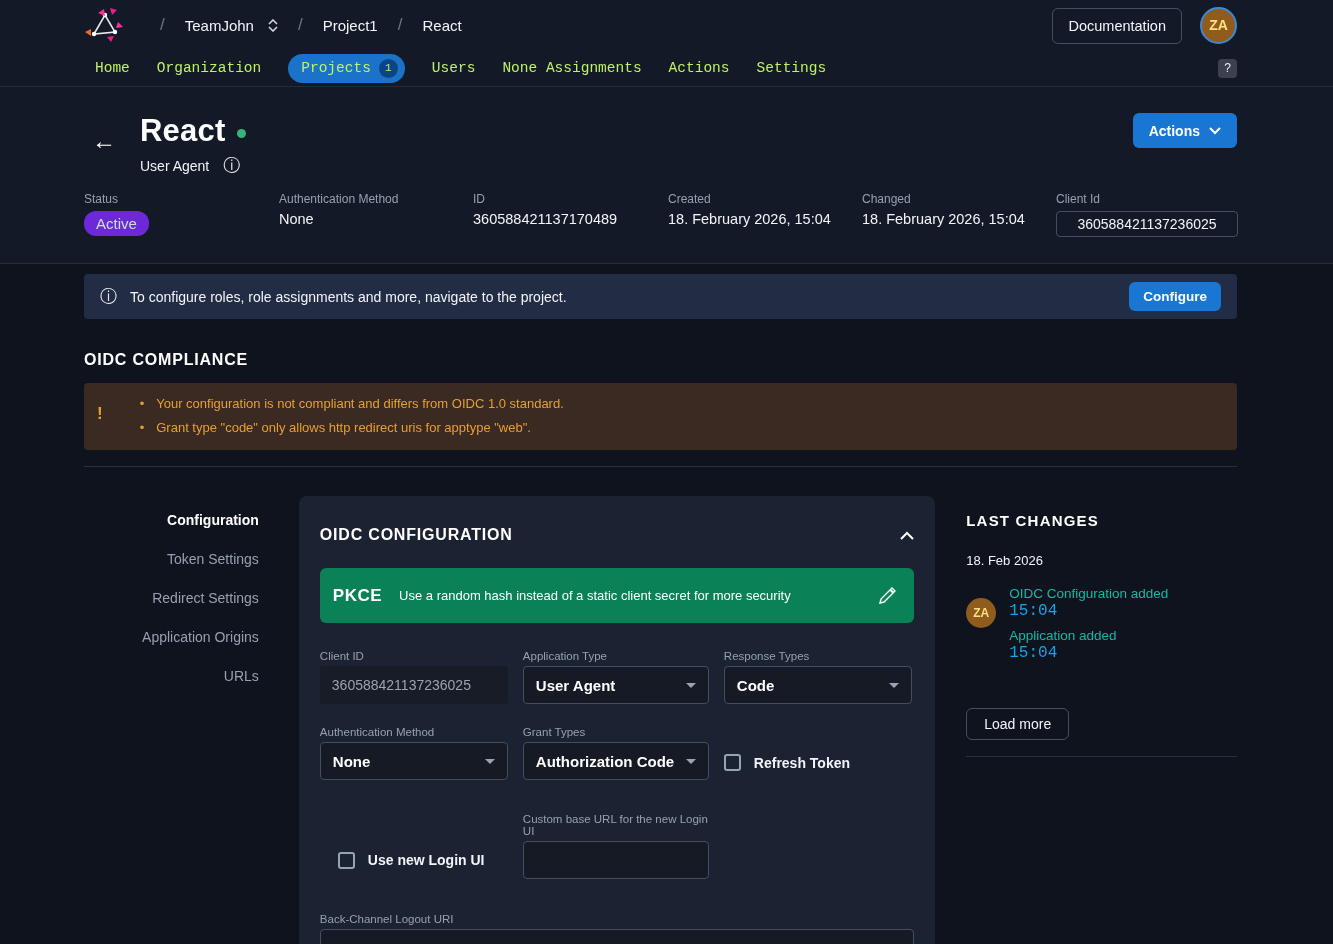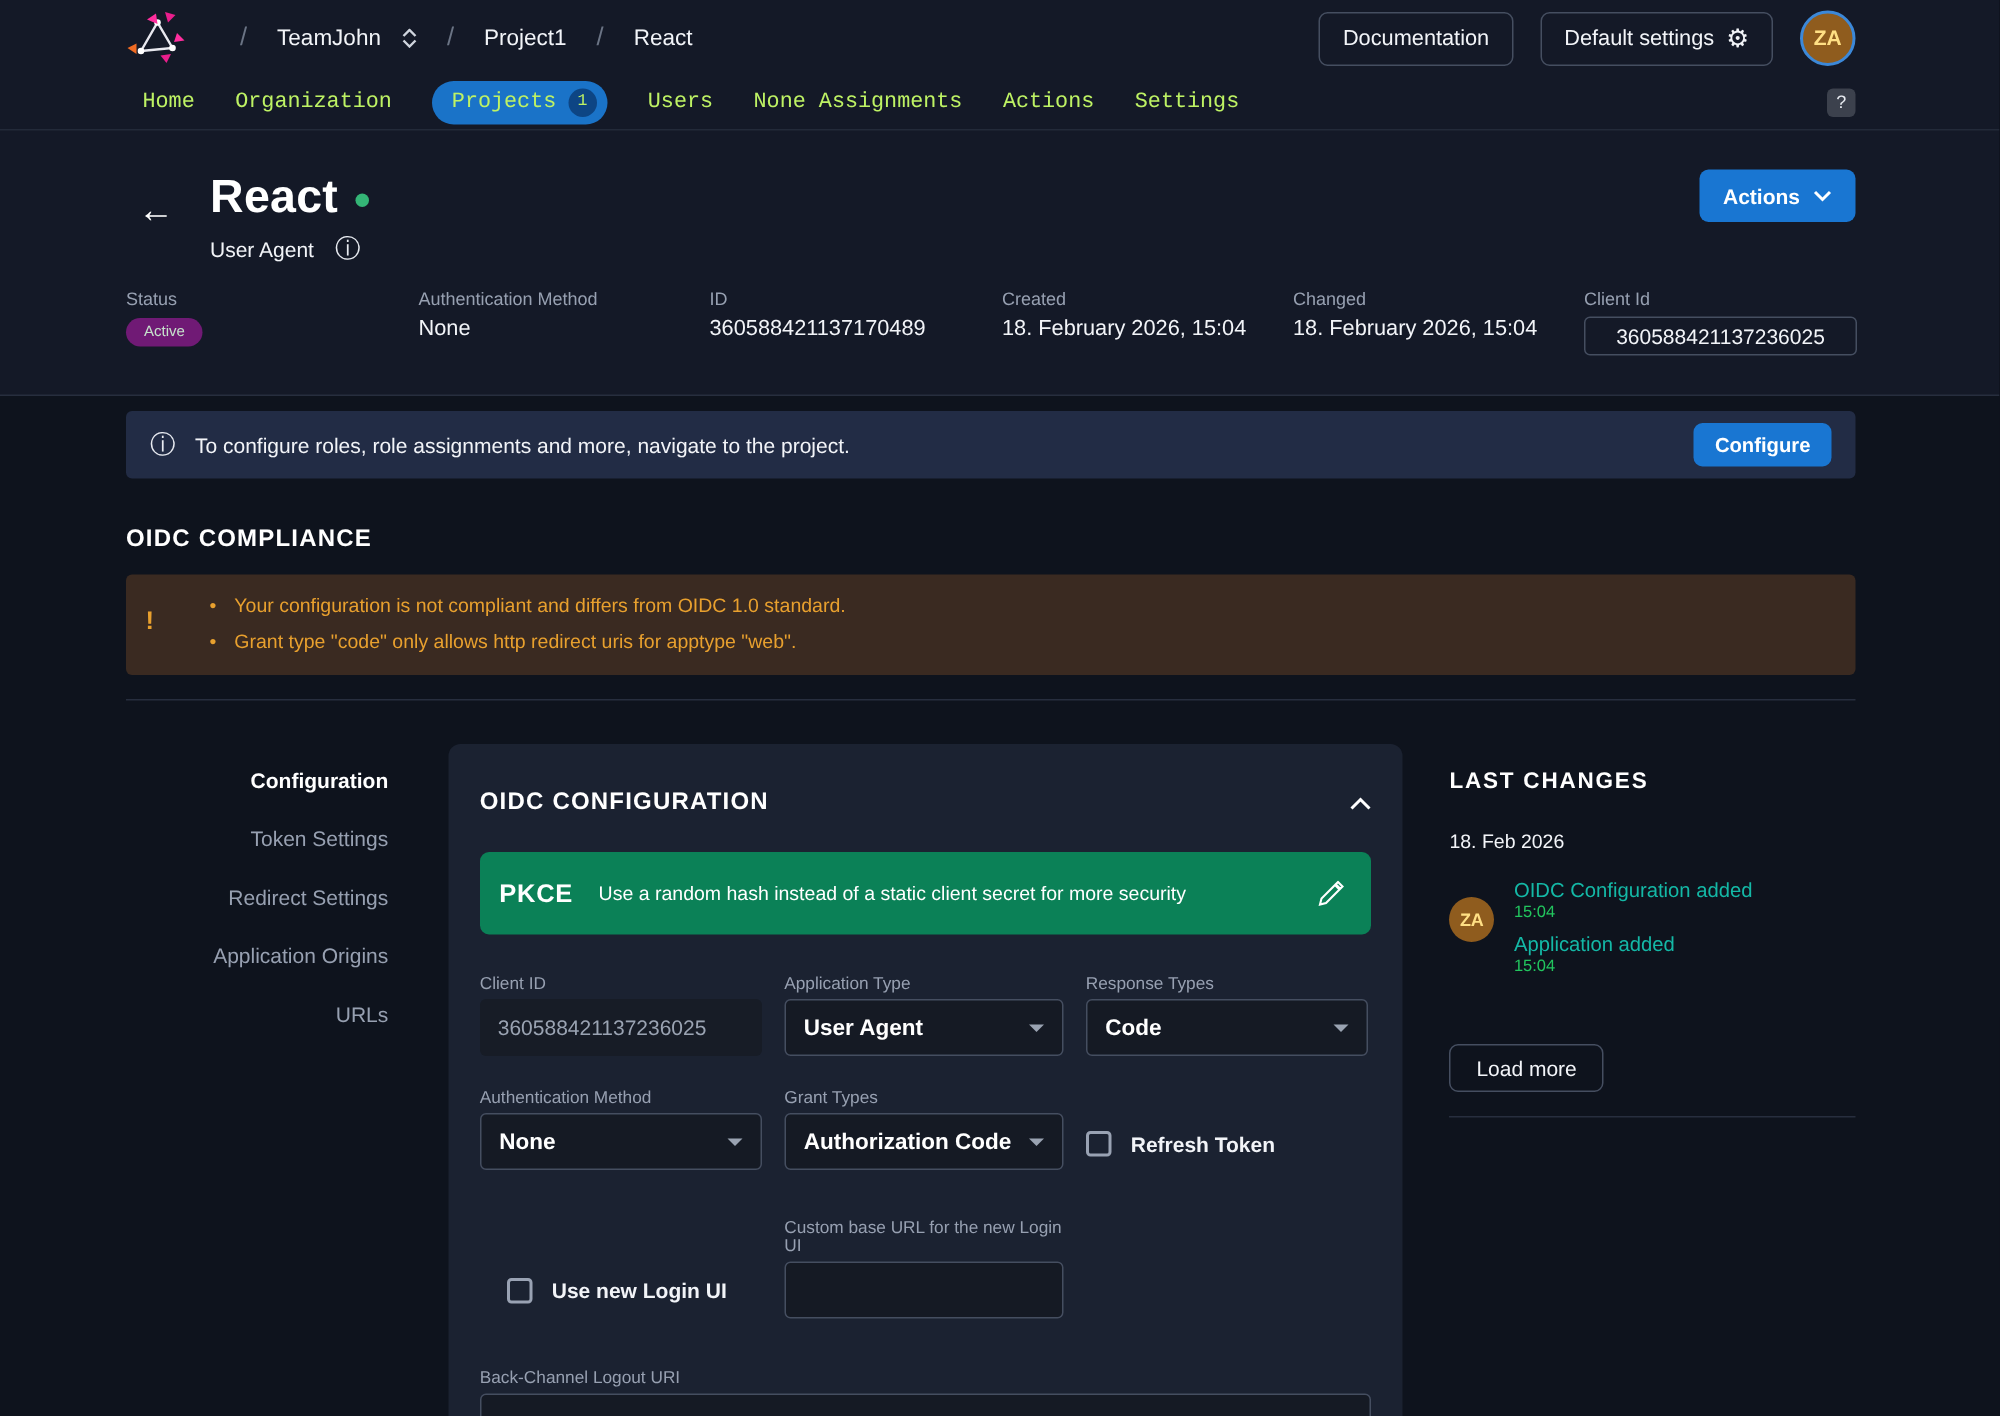--- a/index.html
+++ b/index.html
@@ -45,21 +45,21 @@
   .subtitle { font-size:14px; color:#f2f4f8; }
   .info-icon { font-size:17px; color:#e8ebf1; line-height:1; cursor:pointer; }
   .btn-primary { background:#1976d2; color:#fff; border:none; border-radius:6px;
     font-family:inherit; font-size:14px; font-weight:700; cursor:pointer;
     display:inline-flex; align-items:center; gap:9px; }
   .actions-btn { margin-left:auto; height:35px; padding:0 16px; }
   .meta-row { display:grid; grid-template-columns:195px 194px 195px 194px 194px 182px;
     padding:14px 96px 26px 84px; }
   .meta-label { font-size:12px; color:#97a0b1; margin-bottom:5px; }
   .meta-value { font-size:14.5px; color:#f2f4f8; }
-  .badge-active { display:inline-block; background:#701a75; color:#c6e3cc; font-size:10px;
+  .badge-active { display:inline-block; background:#6d28d9; color:#c6e3cc; font-size:15px;
     padding:4px 12px; border-radius:12px;text-align:center; }
   .clientid-box { border:1px solid #454e60; border-radius:4px; height:26px; display:flex;
     align-items:center; justify-content:center; font-size:14px; color:#f2f4f8; width:182px; }
   .content { padding:10px 96px 0 84px; }
   .info-banner { background:#222c45; border-radius:4px; height:45px; display:flex;
     align-items:center; padding:0 16px; margin-top:0; }
   .info-banner .text { font-size:14px; margin-left:13px; color:#f2f4f8; }
   .configure-btn { margin-left:auto; height:29px; padding:0 14px; font-size:13.5px; }
   .section-heading { font-size:16px; font-weight:700; letter-spacing:0.8px; margin-top:32px; }
   .warning-box { background:#3a2a21; border-radius:4px; margin-top:14px; padding:13px 16px 15px 13px;
@@ -105,21 +105,21 @@
   .backchannel .text-input { width:594px; }
   .right-panel { width:271px; margin-left:31px; padding-top:16px; }
   .rp-heading { font-size:15px; font-weight:700; letter-spacing:1.2px; }
   .rp-date { font-size:13px; margin-top:24px; color:#f2f4f8; }
   .rp-entries { display:flex; margin-top:18px; }
   .rp-avatar { width:30px; height:30px; border-radius:50%; background:#8f5c1e; color:#ffdf84;
     display:flex; align-items:center; justify-content:center; font-weight:700; font-size:12px;
     margin-top:12px; flex:none; }
   .rp-list { margin-left:13px; }
   .rp-item-title { font-size:13.5px; color:#14b8a6; }
-  .rp-item-time { font-size:11px; color:#22c55e; margin:1px 0 8px; }
+  .rp-item-time { font-size:16px; color:#0ea5e9; margin:1px 0 8px;font-family:Liberation Mono, monospace; }
   .load-more { margin-top:38px; height:32px; padding:0 17px; font-size:14px; border-radius:6px; }
   .rp-divider { border:none; border-top:1px solid #272e3e; margin-top:16px; }
   svg { display:block; }
 </style>
 </head>
 <body>
 
 <div class="header-band">
   <div class="topbar">
     <svg class="logo" viewBox="0 0 42 40">
@@ -142,24 +142,20 @@
       <svg width="10" height="6" viewBox="0 0 10 6">
           <polyline points="1,1 5,5 9,1" fill="none" stroke="#cfd4dd" stroke-width="1.6"></polyline>
         </svg>
     </span>
     <span class="crumb-sep">/</span>
     <span class="crumb">Project1</span>
     <span class="crumb-sep">/</span>
     <span class="crumb">React</span>
     <div class="topbar-right">
       <button class="btn-outline">Documentation</button>
-      <button class="btn-outline">
-        <span>Default settings</span>
-        <span class="gear">⚙</span>
-      </button>
       <div class="avatar">ZA</div>
     </div>
   </div>
   <div class="nav">
     <span class="nav-item">Home</span>
     <span class="nav-item">Organization</span>
     <span class="nav-item nav-pill">
       <span>Projects</span>
       <span class="nav-badge">1</span>
     </span>

